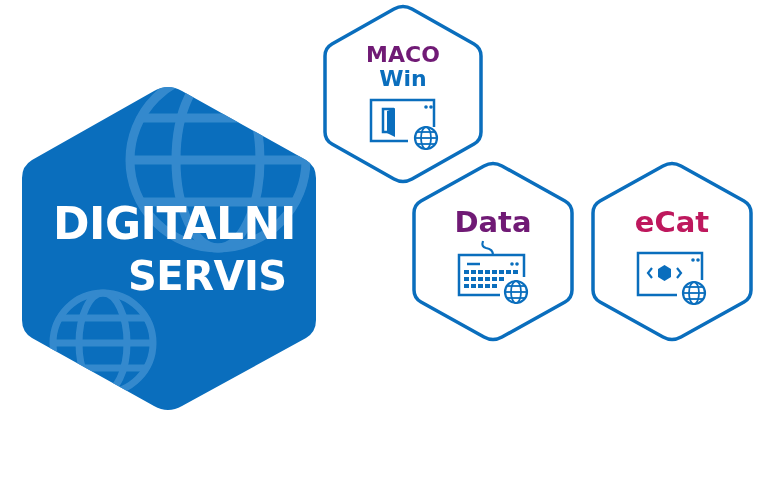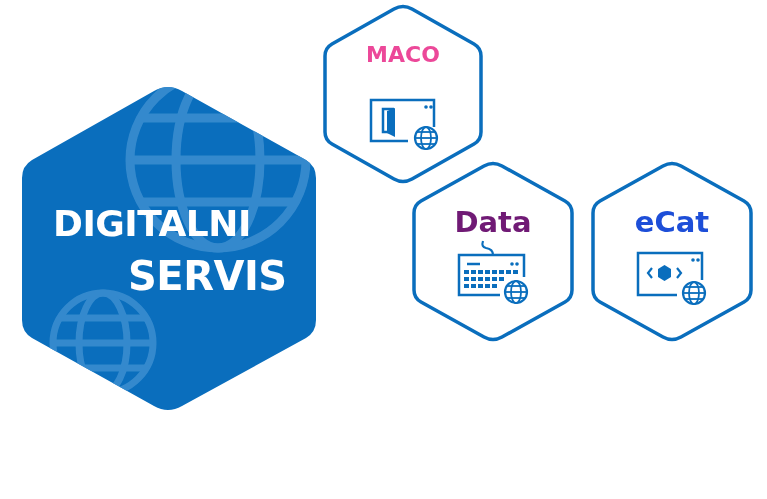--- a/index.html
+++ b/index.html
@@ -32,27 +32,28 @@
     <g clip-path="url(#bigHexClip)" fill="none" stroke="#3d8fd0" stroke-width="7" opacity="0.85">
 
       <circle cx="103" cy="343" r="50"></circle>
       <ellipse cx="103" cy="343" rx="24" ry="50"></ellipse>
       <line x1="53" y1="343" x2="153" y2="343"></line>
       <line x1="60" y1="318" x2="146" y2="318"></line>
       <line x1="60" y1="368" x2="146" y2="368"></line>
     </g>
   </svg>
 
-  <div class="big-title" style="left:53px;top:202px;font-size:36px;line-height:44px;">DIGITALNI</div>
+  <div class="big-title" style="left:53px;top:202px;font-size:44px;line-height:44px;">DIGITALNI</div>
   <div class="big-title" style="left:128px;top:254px;font-size:40px;line-height:44px;">SERVIS</div>
 
   <svg class="abs" style="left:0;top:0" width="767" height="499" viewBox="0 0 767 499">
     <path d="M 394 9 Q 403 4 412 9 L 474 44 Q 481 48 481 56 L 481 132 Q 481 140 474 144 L 412 179 Q 403 184 394 179 L 332 144 Q 325 140 325 132 L 325 56 Q 325 48 332 44 Z" fill="#ffffff" stroke="#0a6ebd" stroke-width="3.5"></path>
   </svg>
-  <div class="tile-label" style="left:353px;top:43px;width:100px;font-size:22px;line-height:24px;color:#ec4899;">MACO</div>
+  <div class="tile-label" style="left:353px;top:43px;width:100px;font-size:22px;line-height:24px;color:#701a75;">MACO</div>
+  <div class="tile-label" style="left:353px;top:67px;width:100px;font-size:22px;line-height:24px;color:#0a6ebd;">Win</div>
   <svg class="abs" style="left:368px;top:97px" width="76" height="56" viewBox="0 0 76 56">
     <g fill="none" stroke="#0a6ebd" stroke-width="2.5">
       <polyline points="40,44 3,44 3,3 66,3 66,30"></polyline>
     </g>
     <circle cx="58" cy="10" r="1.8" fill="#0a6ebd"></circle>
     <circle cx="63" cy="10" r="1.8" fill="#0a6ebd"></circle>
 
     <polyline points="24,35 15,35 15,12 26,12" fill="none" stroke="#0a6ebd" stroke-width="2.5"></polyline>
     <polygon points="19,14 27,11 27,40 19,36" fill="#0a6ebd"></polygon>
 
@@ -109,21 +110,21 @@
       <ellipse cx="60" cy="53" rx="5" ry="11"></ellipse>
       <line x1="49" y1="53" x2="71" y2="53"></line>
       <line x1="51" y1="47" x2="69" y2="47"></line>
       <line x1="51" y1="59" x2="69" y2="59"></line>
     </g>
   </svg>
 
   <svg class="abs" style="left:0;top:0" width="767" height="499" viewBox="0 0 767 499">
     <path d="M 663 166 Q 672 161 681 166 L 744 201 Q 751 205 751 213 L 751 290 Q 751 298 744 302 L 681 337 Q 672 342 663 337 L 600 302 Q 593 298 593 290 L 593 213 Q 593 205 600 201 Z" fill="#ffffff" stroke="#0a6ebd" stroke-width="3.5"></path>
   </svg>
-  <div class="tile-label" style="left:612px;top:205px;width:120px;font-size:29px;line-height:34px;color:#1d4ed8;">eCat</div>
+  <div class="tile-label" style="left:612px;top:205px;width:120px;font-size:29px;line-height:34px;color:#be185d;">eCat</div>
   <svg class="abs" style="left:635px;top:250px" width="76" height="58" viewBox="0 0 76 58">
     <polyline points="42,45 3,45 3,3 67,3 67,30" fill="none" stroke="#0a6ebd" stroke-width="2.5"></polyline>
     <circle cx="58" cy="10" r="1.8" fill="#0a6ebd"></circle>
     <circle cx="63" cy="10" r="1.8" fill="#0a6ebd"></circle>
 
     <polyline points="17,18 13,23 17,28" fill="none" stroke="#0a6ebd" stroke-width="2.2"></polyline>
     <polyline points="42,18 46,23 42,28" fill="none" stroke="#0a6ebd" stroke-width="2.2"></polyline>
 
     <polygon points="29.5,15 36,19 36,27 29.5,31 23,27 23,19" fill="#0a6ebd"></polygon>
 

